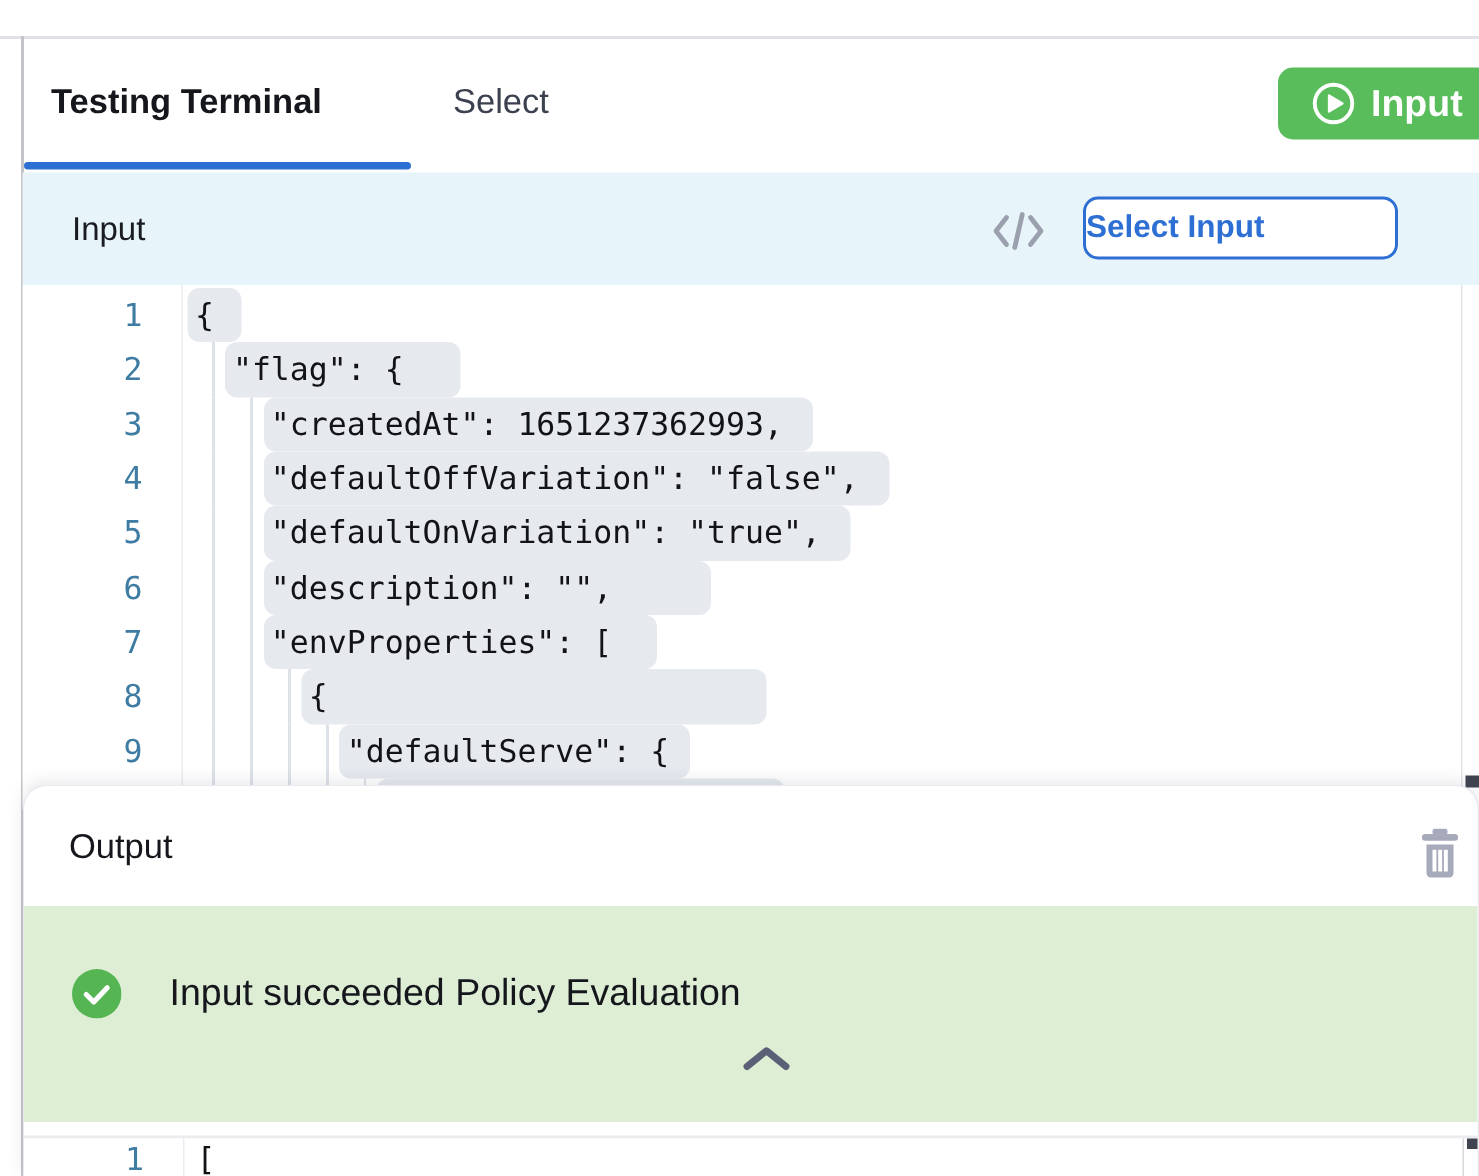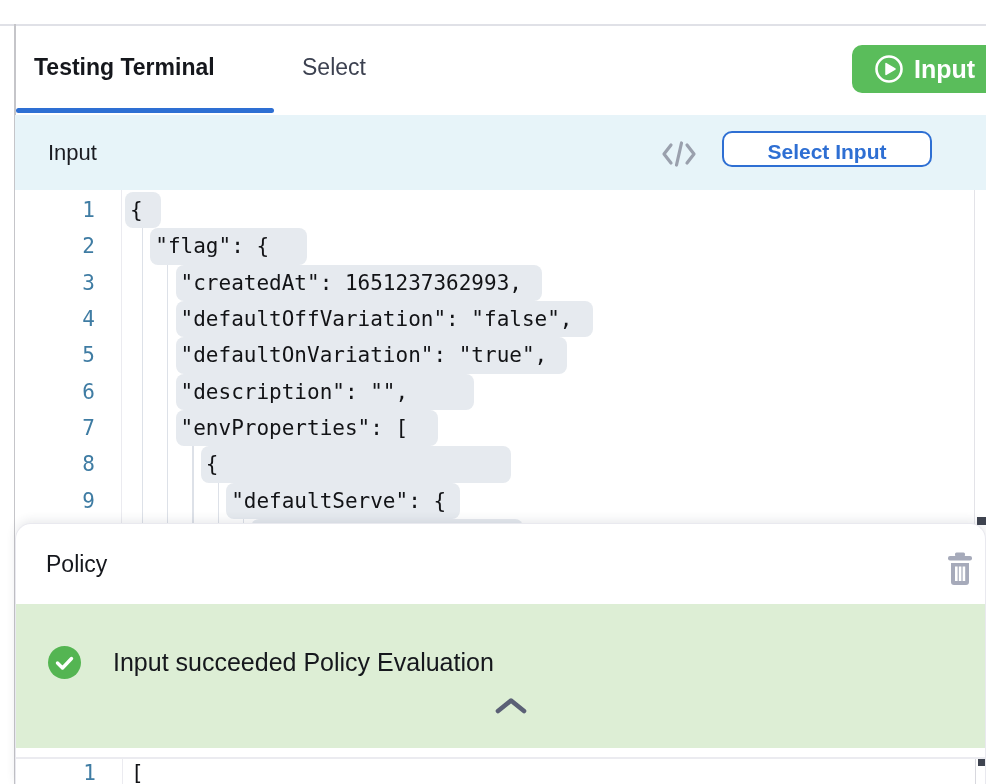--- a/index.html
+++ b/index.html
@@ -18,23 +18,23 @@
 
   
   .test-btn{position:absolute;left:852px;top:45px;width:146px;height:48px;border-radius:10px;
             background:#5abd5b;display:flex;align-items:center;gap:10px;padding-left:22px;box-sizing:border-box;
             color:#fff;font-size:25px;font-weight:700;cursor:pointer;}
 
   
   .input-header{position:absolute;left:15px;top:115px;width:971px;height:75px;background:#e7f4f9;padding-left:28px;}
   .input-title{position:absolute;left:33px;top:0;height:75px;line-height:75px;font-size:22px;color:#1a1c22;}
   .code-icon{position:absolute;left:645px;top:25px;cursor:pointer;}
-  .select-input-btn{position:absolute;left:707px;top:16px;width:210px;height:36px;box-sizing:border-box;
+  .select-input-btn{position:absolute;left:707px;top:16px;width:210px;height:42px;box-sizing:border-box;
             border:2px solid #2e6fd3;border-radius:10px;background:#fff;color:#2e6fd3;
-            font-size:21px;font-weight:600;text-align:center;line-height:38px;cursor:pointer;}
+            font-size:21px;font-weight:600;line-height:38px;cursor:pointer;}
 
   
   .editor{position:absolute;left:15px;top:190px;width:971px;height:350px;background:#fff;overflow:hidden;}
   .gutter-line{position:absolute;left:106px;top:0;bottom:0;width:1px;background:#ebebf0;}
   .scroll-line{position:absolute;left:959px;top:0;bottom:0;width:1px;background:#e3e3e8;}
   .scroll-thumb{position:absolute;left:962px;width:9px;height:8px;background:#3f4450;cursor:pointer;}
   .code-lines{position:absolute;left:0;top:2px;right:0;}
   .crow{height:36.33px;line-height:36.33px;white-space:nowrap;font-family:"DejaVu Sans Mono",monospace;font-size:21px;}
   .ln{display:inline-block;width:80px;text-align:right;color:#3f7ca3;vertical-align:top;}
   .cwrap{display:inline-block;margin-left:35px;vertical-align:top;}
@@ -118,21 +118,21 @@
         <div class="crow"><span class="ln">8</span><span class="cwrap"><span class="lead" style="width: 6ch;"></span><span class="sel">{</span></span></div>
         <div class="crow"><span class="ln">9</span><span class="cwrap"><span class="lead" style="width: 8ch;"></span><span class="sel">"defaultServe": {</span></span></div>
         <div class="crow"><span class="ln">10</span><span class="cwrap"><span class="lead" style="width: 10ch;"></span><span class="sel">"variation": "true",</span></span></div>
       </div>
     <div class="scroll-line"></div>
     <div class="scroll-thumb" style="top:327px;"></div>
   </div>
 
   <div class="output-card">
     <div class="output-header">
-      <div class="output-title">Policy</div>
+      <div class="output-title">Output</div>
       <div class="trash-btn">
         <span>
           <svg width="30" height="36" viewBox="0 0 30 36">
             <rect x="10" y="1.5" width="10" height="4" rx="1.5" fill="#a6aaba"></rect>
             <rect x="3" y="5" width="24" height="4.5" rx="2" fill="#a6aaba"></rect>
             <path d="M6 12 h18 v19 a3 3 0 0 1 -3 3 h-12 a3 3 0 0 1 -3 -3 Z" fill="#a6aaba"></path>
             <rect x="10" y="15.5" width="2.6" height="14.5" fill="#ffffff"></rect>
             <rect x="13.8" y="15.5" width="2.6" height="14.5" fill="#ffffff"></rect>
             <rect x="17.6" y="15.5" width="2.6" height="14.5" fill="#ffffff"></rect>
           </svg>

